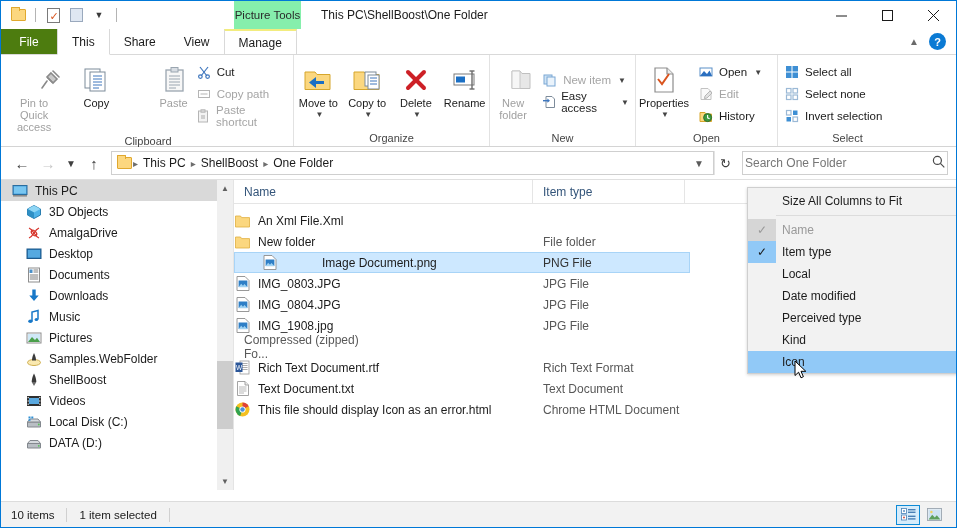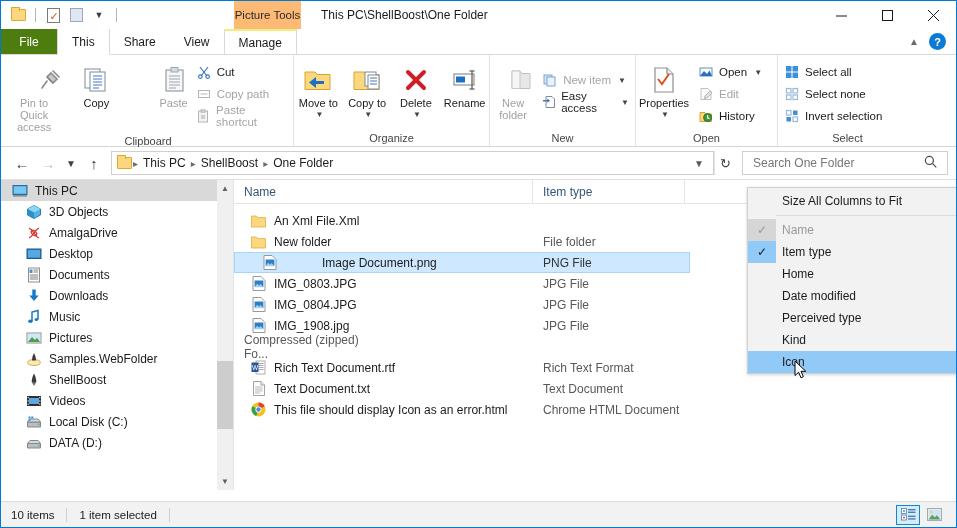--- a/index.html
+++ b/index.html
@@ -47,21 +47,21 @@
   }
   .qat-prop {
     width:13px;height:15px;border:1px solid #7a7a7a;background:#fff;position:relative;
   }
   .qat-prop .chk { position:absolute; left:2px; top:2px; font-size:11px; color:#d9541e; line-height:10px;}
   .qat-blue { width:13px;height:14px;background:#dfe7f2;border:1px solid #9aa9bd;}
   .qat-caret { font-size:9px; color:#3a3a3a; }
 
   .pic-tools {
     position:absolute; left:233px; top:0; width:67px; height:28px;
-    background:#fdba74;
+    background:#86efac;
     display:flex; align-items:center; justify-content:center;
     font-size:11.5px; color:#2a2a2a;
   }
   .win-title {
     position:absolute; left:320px; top:0; height:28px;
     display:flex; align-items:center;
     font-size:12px; color:#1b1b1b;
   }
   .wbtns { position:absolute; right:0; top:0; display:flex; }
   .wbtn {
@@ -141,21 +141,21 @@
     font-size:12px;
   }
   .crumb { padding:0 4px; color:#1b1b1b; }
   .crumb-sep { color:#6d6d6d; font-size:10px; padding:0 1px; }
   .crumb-ico { width:16px; display:flex; justify-content:center; }
   .crumbbox .spacer { flex:1; }
   .crumb-drop { color:#5b5b5b; font-size:10px; padding:0 5px; }
   .refresh-btn { width:22px;height:24px;display:flex;align-items:center;justify-content:center;color:#3f3f3f;font-size:13px;border-left:1px solid #e4e4e4;}
   .searchbox {
     width:206px; height:24px; border:1px solid #cfcfcf; background:#fff;
-    display:flex; align-items:center; padding:0 10px; margin-left:6px;
+    display:flex; align-items:center; padding:0 2px; margin-left:6px;
   }
   .searchbox .ph { flex:1; color:#767676; font-size:12px; }
   .search-ico { color:#4a4a4a; font-size:12px; }
 
   
   .content { position:relative; height:311px; display:flex; border-top:1px solid #e0e0e0; }
 
   .navpane {
     width:233px; position:relative; background:#ffffff; overflow:hidden;
     border-right:1px solid #e4e4e4;
@@ -189,21 +189,21 @@
   .col.name { width:299px; }
   .col.type { width:152px; }
   .col.rest { flex:1; border-right:none; }
 
   .filelist { position:relative; }
   .frow {
     height:21px; display:flex; align-items:center;
     font-size:12px; color:#1b1b1b;
   }
   .frow.sel { background:#cde8ff; border:1px solid #a8d4f7; }
-  .fname { width:299px; display:flex; align-items:center; gap:7px; padding-left:16px; }
+  .fname { width:299px; display:flex; align-items:center; gap:7px; padding-left:0; }
   .frow.sel .fname { padding-left:26px;gap:44px; }
   .ftype { width:152px; color:#585858; padding-left:10px; }
   .frow.sel .ftype { color:#333; padding-left:9px; }
   .ficon { width:17px; height:17px; display:flex; align-items:center; justify-content:center; }
 
   
   .ctxmenu {
     position:absolute; left:746px; top:186px; width:210px;
     background:#f2f2f2; border:1px solid #cfcfcf;
     box-shadow:0 1px 3px rgba(0,0,0,0.18);
@@ -949,21 +949,21 @@
     <div class="ctx-item disabled">
       <span class="chkcell disabled">✓</span>
       <span class="lbl">Name</span>
     </div>
     <div class="ctx-item">
       <span class="chkcell checked">✓</span>
       <span class="lbl">Item type</span>
     </div>
     <div class="ctx-item">
       <span class="chkcell"></span>
-      <span class="lbl">Home</span>
+      <span class="lbl">Local</span>
     </div>
     <div class="ctx-item">
       <span class="chkcell"></span>
       <span class="lbl">Date modified</span>
     </div>
     <div class="ctx-item">
       <span class="chkcell"></span>
       <span class="lbl">Perceived type</span>
     </div>
     <div class="ctx-item">

